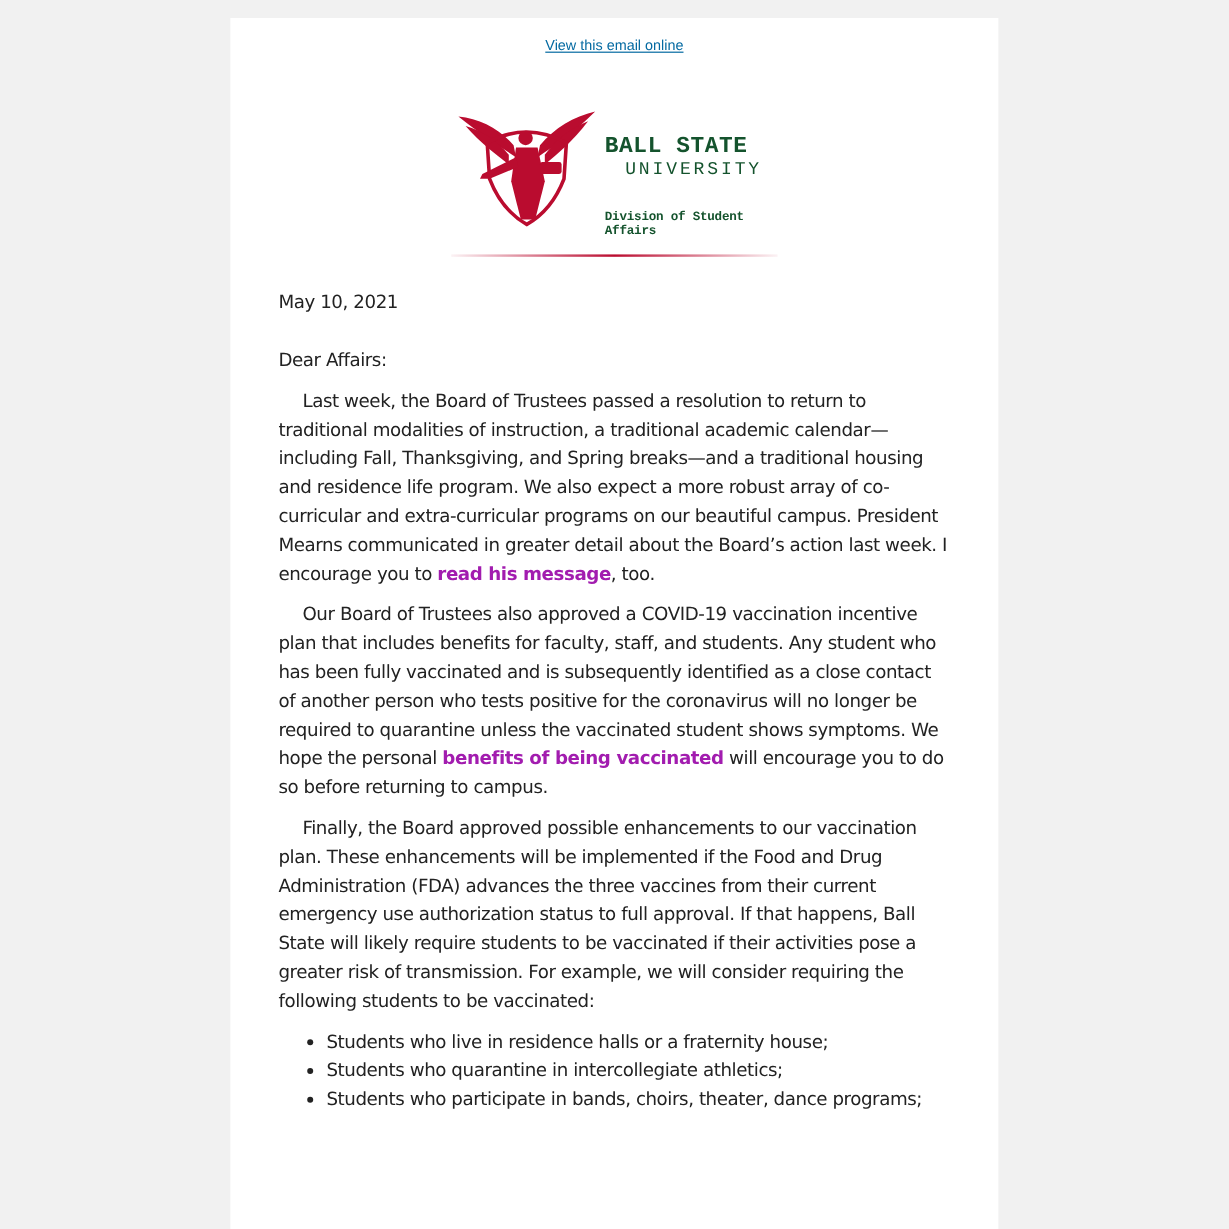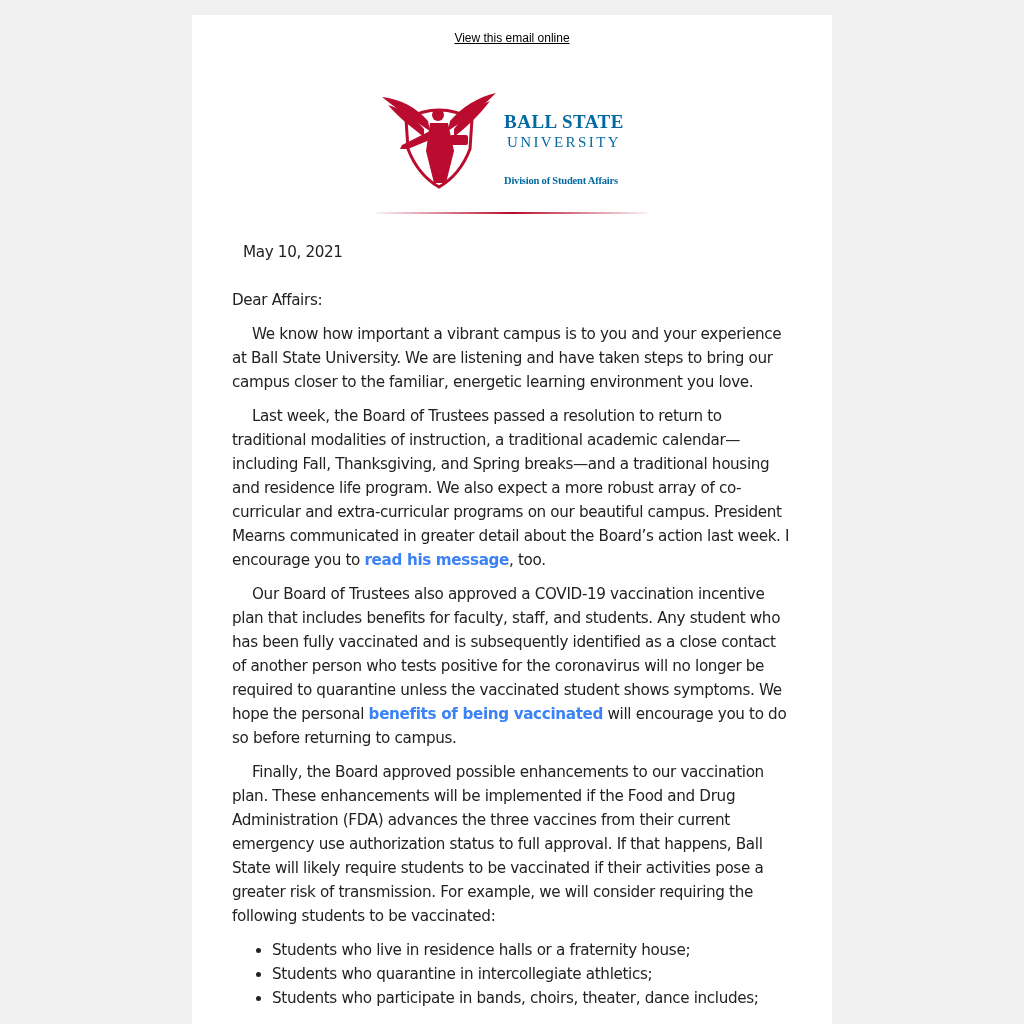--- a/index.html
+++ b/index.html
@@ -19,31 +19,31 @@
     background: #ffffff;
   }
   .view-online {
     position: absolute;
     top: 16px;
     left: 0;
     width: 640px;
     text-align: center;
     font-family: "Liberation Sans", sans-serif;
     font-size: 12px;
-    color: #000000;
+    color: #0369a1;
     text-decoration: underline;
   }
   .logo {
     position: absolute;
     left: 188px;
     top: 76px;
     width: 272px;
     height: 100px;
   }
-  .logo-text { position: absolute; left: 124px; top: 20px; color: #0369a1; font-family: Liberation Serif, serif; }
+  .logo-text { position: absolute; left: 124px; top: 20px; color: #14532d; font-family: Liberation Mono, monospace; }
   .logo-line1 { font-size: 19px; font-weight: bold; letter-spacing: 0.5px; line-height: 22px; }
   .logo-line2 { font-size: 15px; letter-spacing: 2.4px; line-height: 18px; text-align: center; }
   .logo-line3 { font-size: 10.5px; font-weight: bold; margin-top: 24px; letter-spacing: -0.2px; }
   .divider {
     position: absolute;
     left: 184px;
     top: 197px;
     width: 272px;
     height: 2px;
     background: linear-gradient(to right, rgba(186,12,47,0.05), #ba0c2f 50%, rgba(186,12,47,0.05));
@@ -52,24 +52,24 @@
     position: absolute;
     left: 40px;
     top: 225px;
     width: 560px;
     color: #222;
     font-family: "DejaVu Sans", sans-serif;
     font-size: 15.2px;
     line-height: 24px;
     letter-spacing: -0.35px;
   }
-  .date { margin: 0 0 24px 11px; }
+  .date { margin: 0 0 24px 0; }
   .salutation { margin: 0 0 10px 0; }
   .para { margin: 0 0 10px 0; text-indent: 20px; }
-  .link { color: #3b82f6; font-weight: bold; text-decoration: none; }
+  .link { color: #a21caf; font-weight: bold; text-decoration: none; }
   ul.list { margin: 6px 0 0 0; padding-left: 40px; }
   ul.list li { margin: 0; }
 </style>
 </head>
 <body>
 
 <div class="email">
   <a class="view-online">View this email online</a>
 
   <div class="logo">
@@ -93,27 +93,26 @@
       <div class="logo-line3">Division of Student Affairs</div>
     </div>
   </div>
 
   <div class="divider"></div>
 
   <div class="content">
     <p class="date">May 10, 2021</p>
     <p class="salutation">Dear Affairs:</p>
 
-    <p class="para">We know how important a vibrant campus is to you and your experience at Ball State University. We are listening and have taken steps to bring our campus closer to the familiar, energetic learning environment you love.</p>
 
     <p class="para"><span>Last week, the Board of Trustees passed a resolution to return to traditional modalities of instruction, a traditional academic calendar—including Fall, Thanksgiving, and Spring breaks—and a traditional housing and residence life program. We also expect a more robust array of co-curricular and extra-curricular programs on our beautiful campus. President Mearns communicated in greater detail about the Board’s action last week. I encourage you to </span><a class="link">read his message</a><span>, too.</span></p>
 
     <p class="para"><span>Our Board of Trustees also approved a COVID-19 vaccination incentive plan that includes benefits for faculty, staff, and students. Any student who has been fully vaccinated and is subsequently identified as a close contact of another person who tests positive for the coronavirus will no longer be required to quarantine unless the vaccinated student shows symptoms. We hope the personal </span><a class="link">benefits of being vaccinated</a><span> will encourage you to do so before returning to campus.</span></p>
 
     <p class="para">Finally, the Board approved possible enhancements to our vaccination plan. These enhancements will be implemented if the Food and Drug Administration (FDA) advances the three vaccines from their current emergency use authorization status to full approval. If that happens, Ball State will likely require students to be vaccinated if their activities pose a greater risk of transmission. For example, we will consider requiring the following students to be vaccinated:</p>
 
     <ul class="list">
       <li>Students who live in residence halls or a fraternity house;</li>
       <li>Students who quarantine in intercollegiate athletics;</li>
-      <li>Students who participate in bands, choirs, theater, dance includes;</li>
+      <li>Students who participate in bands, choirs, theater, dance programs;</li>
     </ul>
   </div>
 </div>
 
 </body></html>

